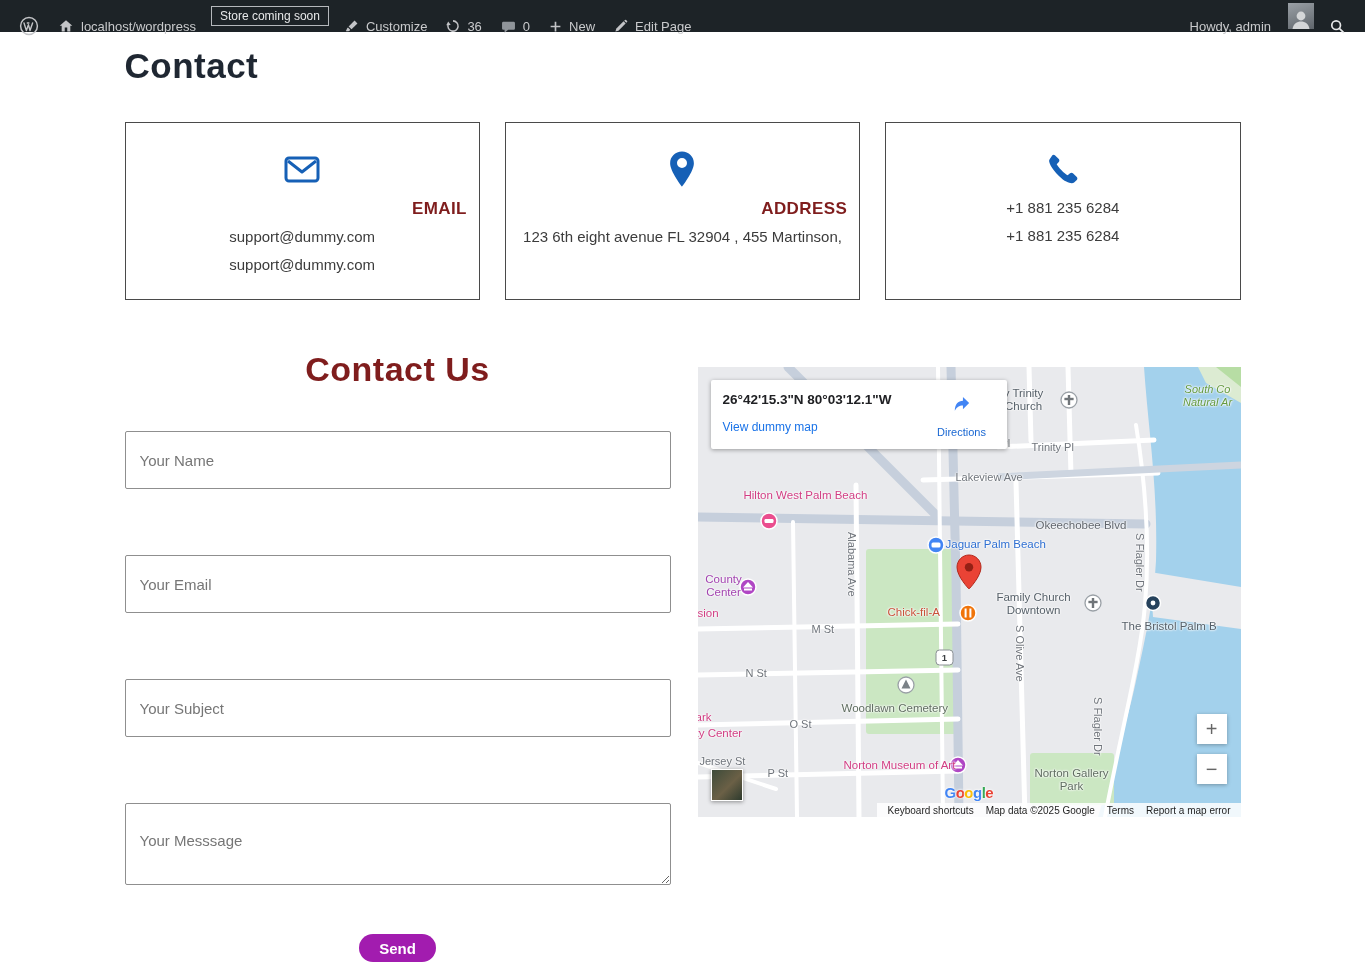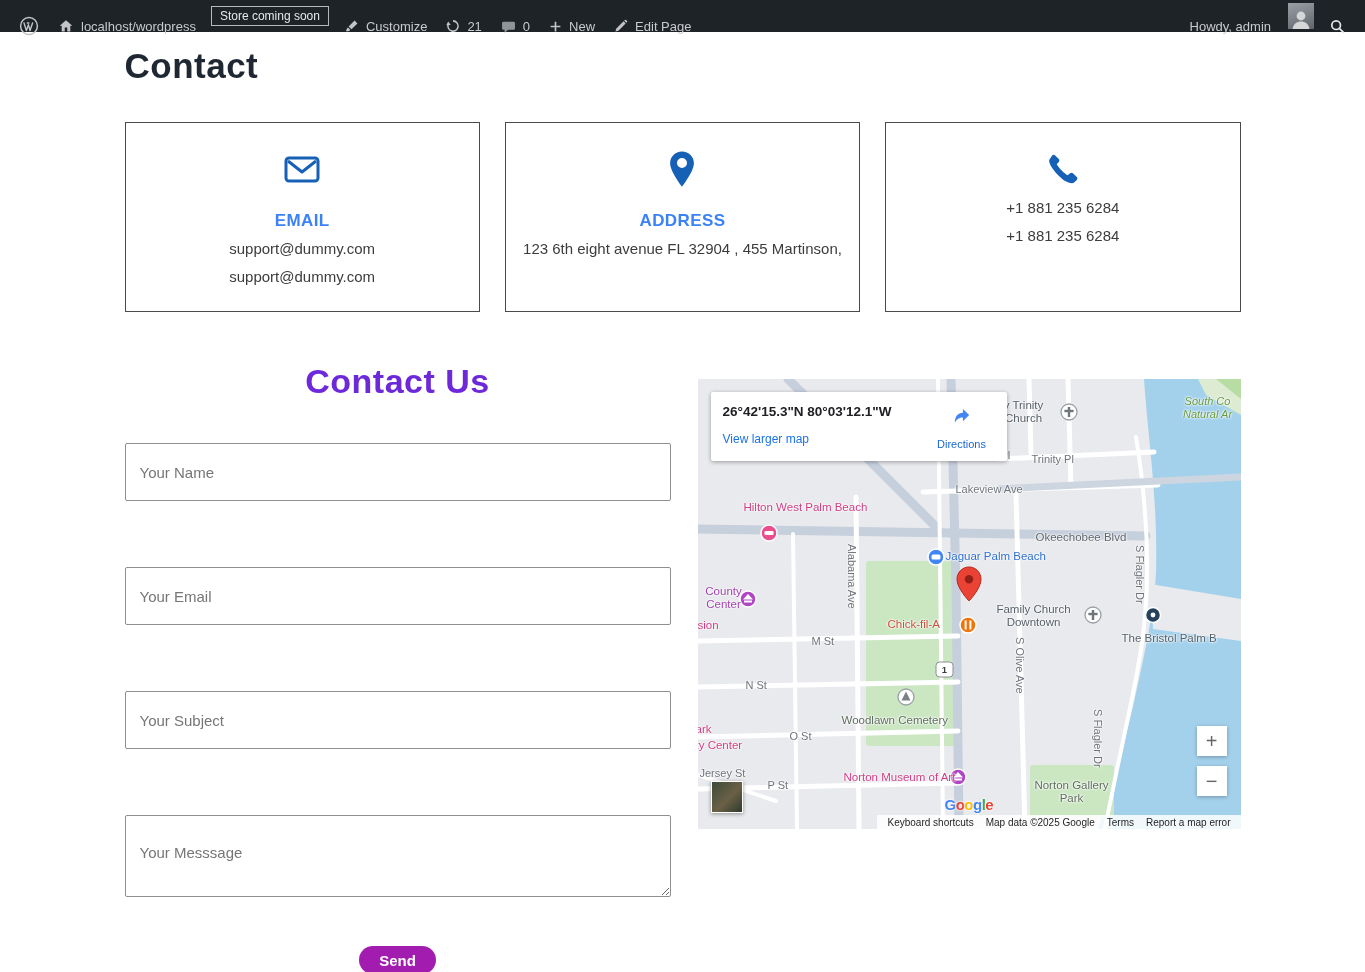--- a/index.html
+++ b/index.html
@@ -17,27 +17,27 @@
                display:flex; align-items:flex-end; justify-content:center; overflow:hidden; }
   .ab-count { color:#c9cacc; }
 
   
   .container { width:1116px; margin:0 auto; padding-bottom:40px; }
   .page-title { font-size:35px; line-height:40px; font-weight:800; color:#1f2732; margin:14px 0 36px; letter-spacing:0.5px; }
 
   .cards { display:grid; grid-template-columns:repeat(3,1fr); gap:25px; }
   .card { border:1px solid #4a4a4a; background:#fff; text-align:center; padding:25px 12px 24px; min-height:170px; }
   .card-icon { height:42px; display:flex; align-items:center; justify-content:center; }
-  .card-title { margin-top:21px; font-size:17px; font-weight:700; color:#3b82f6; letter-spacing:0.4px; }
+  .card-title { margin-top:9px; font-size:17px; font-weight:700; color:#7f1d1d; letter-spacing:0.4px;text-align:right; }
   .card-line { margin-top:7px; font-size:15px; color:#3c3c3c; line-height:21px; }
   .card-line:first-of-type { margin-top:12px; }
 
   .main { display:flex; gap:27px; margin-top:50px; }
   .form-col { width:546px; }
-  .form-heading { text-align:center; font-size:34px; font-weight:800; color:#6d28d9; margin:0 0 42px; letter-spacing:0.5px; }
+  .form-heading { text-align:center; font-size:34px; font-weight:800; color:#7f1d1d; margin:0 0 42px; letter-spacing:0.5px; }
   .field { margin-bottom:66px; }
   .field input, .field textarea {
       width:100%; border:1px solid #8f8f8f; border-radius:2px; background:#fff;
       font-size:15px; color:#333; padding:28px 14px; font-family:"Liberation Sans",sans-serif; }
   .field input { height:44px; }
   .field textarea { height:82px; resize:both; }
   .field input::placeholder, .field textarea::placeholder { color:#767676; opacity:1; }
   .field-msg { margin-bottom:45px; }
   .send-row { text-align:center; }
   .send-btn { min-width:76px; height:28px; border-radius:24px; background:#a21caf; color:#fff;
@@ -111,21 +111,21 @@
         <path d="M13.2 3.2 L16.8 6.8 L9.4 14.2 L5.8 10.6 Z" fill="#c3c4c7"></path>
         <path d="M5 12 C3.6 12.6 3.4 15.2 2.2 16.4 C4.6 17.2 7.2 16.2 7.8 14.6 Z" fill="#c3c4c7"></path>
       </svg>
       <span>Customize</span>
     </div>
     <div class="ab-item">
       <svg width="16" height="16" viewBox="0 0 20 20">
         <path d="M10 3.6 a6.4 6.4 0 1 1 -5.9 3.9" fill="none" stroke="#c3c4c7" stroke-width="1.9"></path>
         <polygon points="1.6,9 7.2,8.6 4,4.4" fill="#c3c4c7"></polygon>
       </svg>
-      <span class="ab-count">21</span>
+      <span class="ab-count">36</span>
     </div>
     <div class="ab-item">
       <svg width="17" height="17" viewBox="0 0 20 20">
         <path d="M4 4.5 h12 a1.6 1.6 0 0 1 1.6 1.6 v6.2 a1.6 1.6 0 0 1 -1.6 1.6 h-6.4 l-4.2 3.4 v-3.4 h-1.4 a1.6 1.6 0 0 1 -1.6 -1.6 V6.1 A1.6 1.6 0 0 1 4 4.5 Z" fill="#8f9499"></path>
       </svg>
       <span class="ab-count">0</span>
     </div>
     <div class="ab-item">
       <svg width="15" height="15" viewBox="0 0 20 20">
         <path d="M10 3.5 V16.5 M3.5 10 H16.5" stroke="#c3c4c7" stroke-width="2.2"></path>
@@ -336,21 +336,21 @@
         <div class="mlabel poi-pink" style="left:-2px;top:360px">ty Center</div>
         <div class="mlabel street" style="left:92px;top:351px">O St</div>
         <div class="mlabel street" style="left:2px;top:388px">Jersey St</div>
         <div class="mlabel street" style="left:70px;top:400px">P St</div>
         <div class="mlabel poi-pink" style="left:146px;top:392px">Norton Museum of Art</div>
         <div class="mlabel cem-label wrap" style="left:334px;top:400px;width:80px">Norton Gallery Park</div>
 
         <div class="map-info">
           <div class="info-left">
             <div class="info-title">26°42'15.3"N 80°03'12.1"W</div>
-            <a class="info-link">View larger map</a>
+            <a class="info-link">View dummy map</a>
           </div>
           <div class="info-dir">
             <svg width="23" height="23" viewBox="0 0 24 24">
               <path d="M13.5 3 L20 9.5 L13.5 16 V12 C9.5 12 7.2 13.6 5 17.5 C5 10.5 8.5 7 13.5 7 Z" fill="#4285f4"></path>
             </svg>
             <div class="dir-label">Directions</div>
           </div>
         </div>
 
         <div class="zoom">

